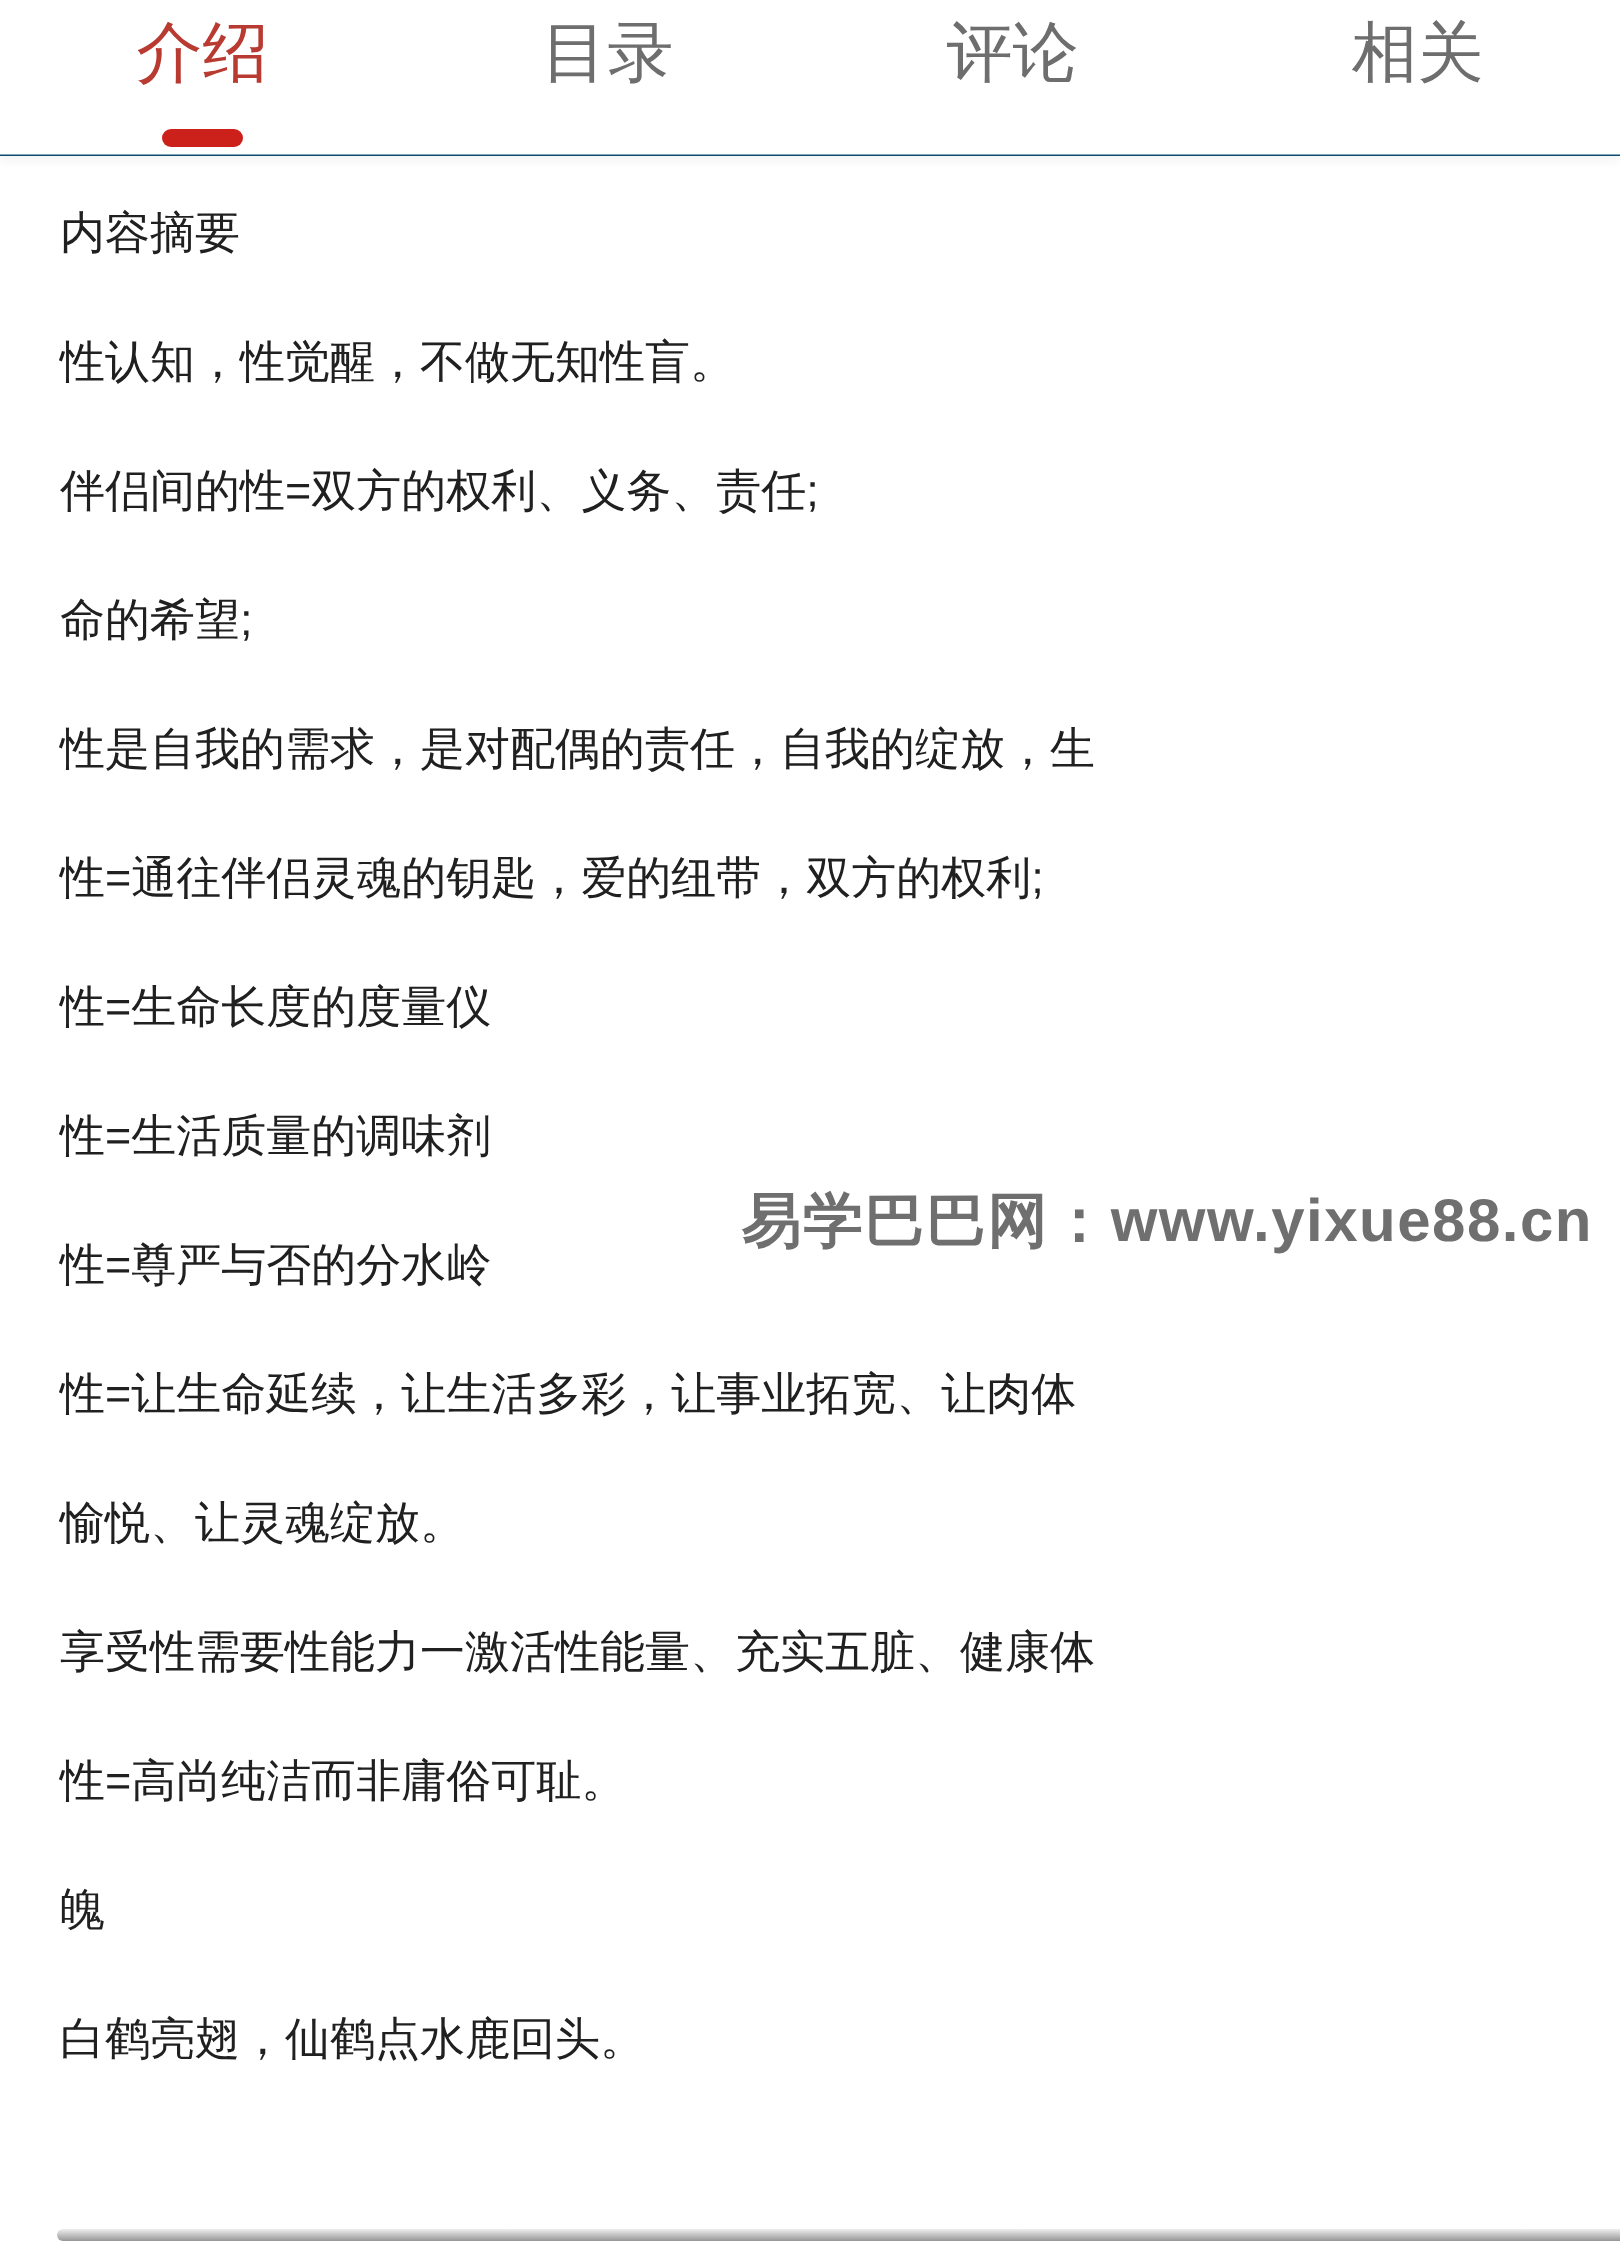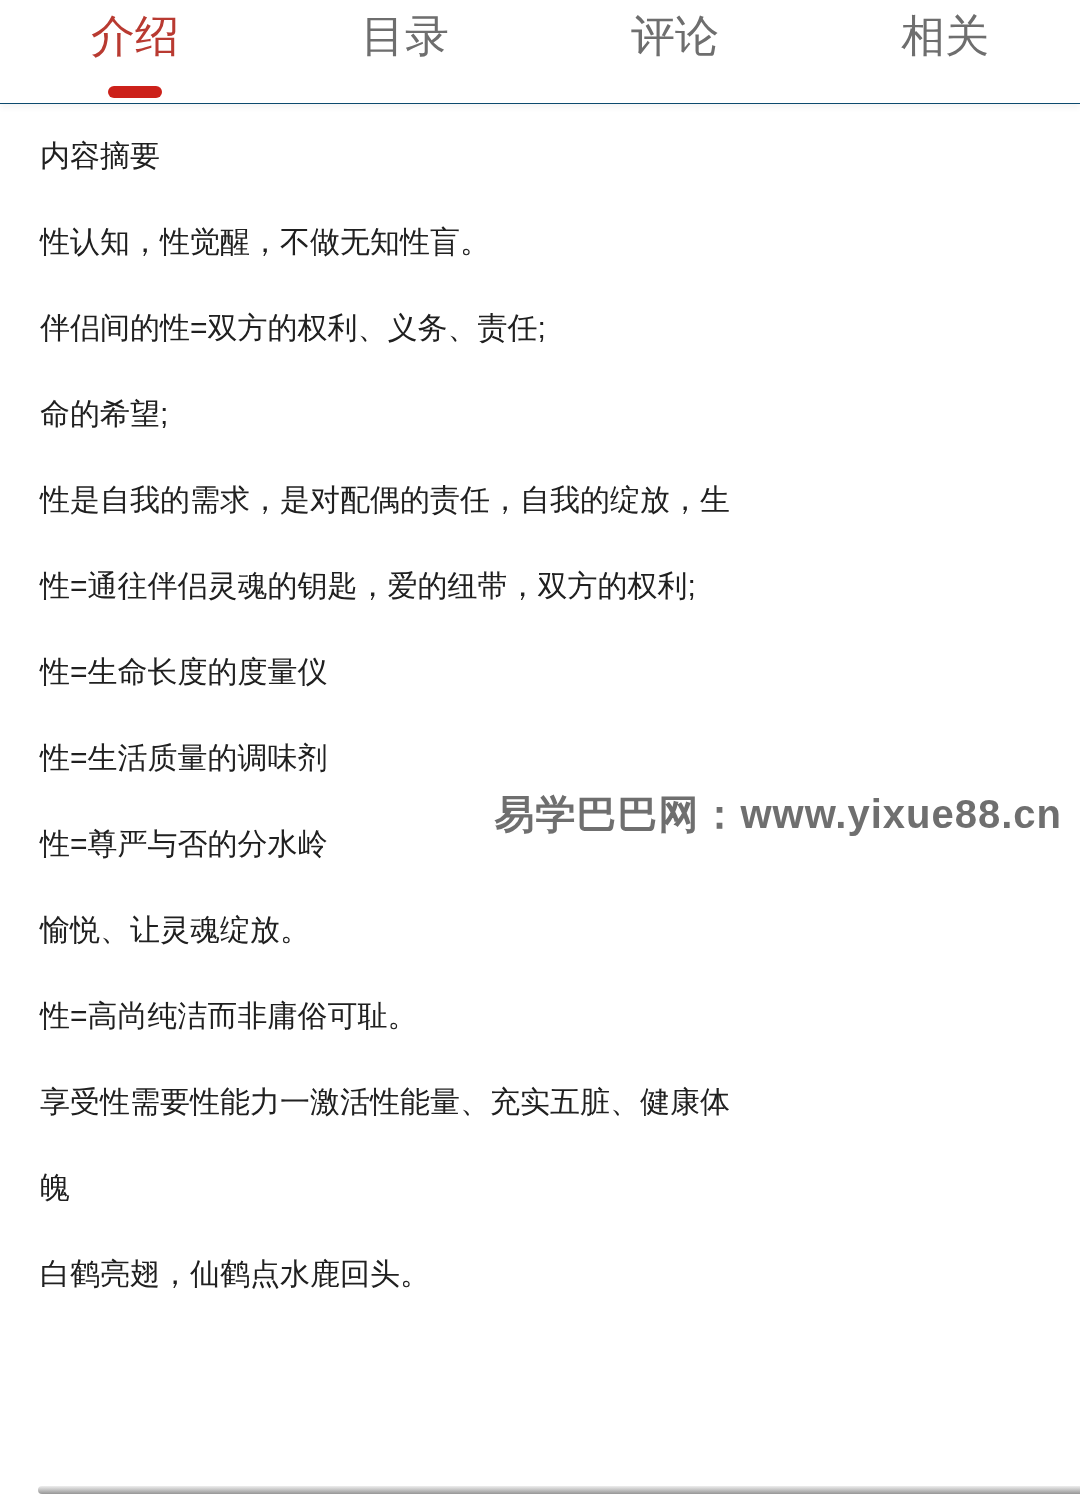--- a/index.html
+++ b/index.html
@@ -121,23 +121,24 @@
   <main class="content">
     <div class="line">内容摘要</div>
     <div class="line">性认知，性觉醒，不做无知性盲。</div>
     <div class="line">伴侣间的性=双方的权利、义务、责任;</div>
     <div class="line">命的希望;</div>
     <div class="line">性是自我的需求，是对配偶的责任，自我的绽放，生</div>
     <div class="line">性=通往伴侣灵魂的钥匙，爱的纽带，双方的权利;</div>
     <div class="line">性=生命长度的度量仪</div>
     <div class="line">性=生活质量的调味剂</div>
     <div class="line">性=尊严与否的分水岭</div>
+    <div class="line">性=让生命延续，让生活多彩，让事业拓宽、让肉体</div>
     <div class="line">愉悦、让灵魂绽放。</div>
+    <div class="line">享受性需要性能力一激活性能量、充实五脏、健康体</div>
     <div class="line">性=高尚纯洁而非庸俗可耻。</div>
-    <div class="line">享受性需要性能力一激活性能量、充实五脏、健康体</div>
     <div class="line">魄</div>
     <div class="line">白鹤亮翅，仙鹤点水鹿回头。</div>
   </main>
 
   <div class="watermark">
     <div>易学巴巴网：www.yixue88.cn</div>
   </div>
 
   <div class="bottom-bar"></div>
 

